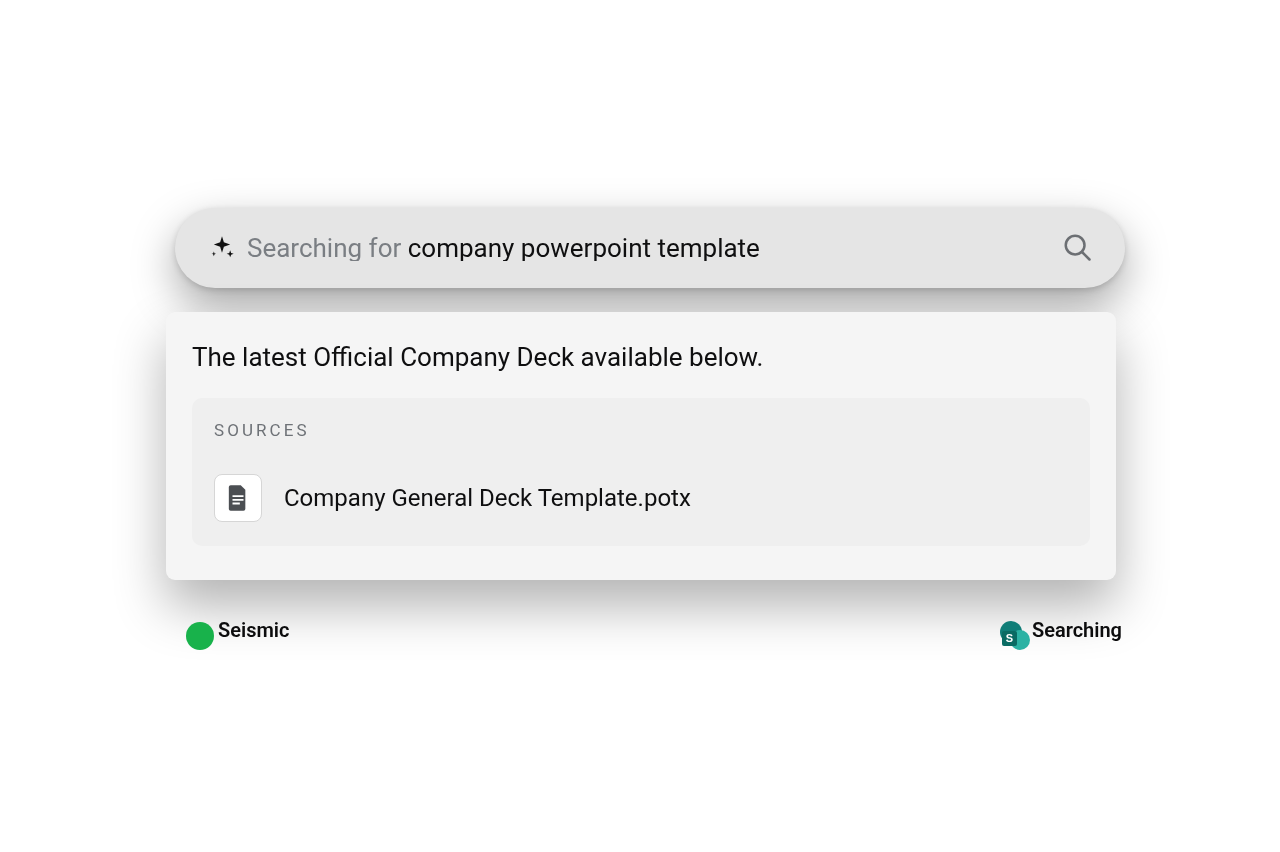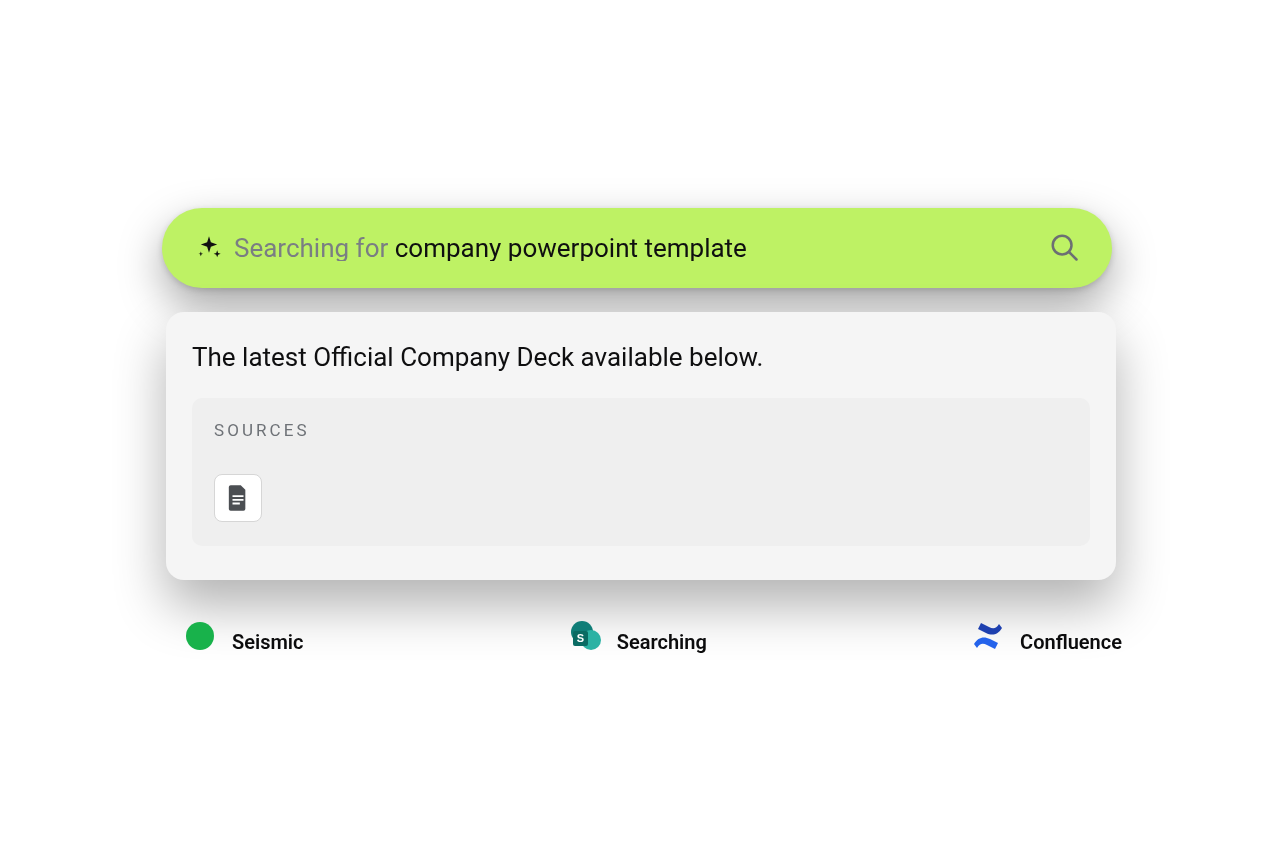--- a/index.html
+++ b/index.html
@@ -7,38 +7,38 @@
     --muted:#7a7e83;
     --card-bg:#f5f5f5;
     --box-bg:#efefef;
     --icon-border:#d6d6d6;
   }
   html,body{margin:0;padding:0;width:1280px;height:852px;background:#ffffff;font-family:-apple-system,BlinkMacSystemFont,"Segoe UI",Roboto,Helvetica,Arial,sans-serif;color:var(--ink);}
   .stage{position:relative;width:1280px;height:852px;}
 
   
   .searchbar{
-    position:absolute;left:162px;top:208px;
+    position:absolute;left:175px;top:208px;
     width:950px;height:80px;
-    background:#bef264;border-radius:40px;
+    background:#e5e5e5;border-radius:40px;
     box-shadow:0 18px 44px rgba(0,0,0,.35),0 2px 6px rgba(0,0,0,.15);
     display:flex;align-items:center;
   }
   .sparkle{flex:0 0 50px;margin-left:22px;display:flex;align-items:center;justify-content:center;}
   .sparkle svg{width:28px;height:28px;}
   .query{flex:1;font-size:26px;line-height:1;white-space:nowrap;overflow:hidden;}
   .query .prefix{color:var(--muted);}
   .query .term{color:var(--ink);}
   .search-btn{flex:0 0 60px;margin-right:18px;display:flex;align-items:center;justify-content:center;background:none;border:none;cursor:pointer;}
   .search-btn svg{width:30px;height:30px;stroke:#6c6f73;}
 
   
   .result{
     position:absolute;left:166px;top:312px;
-    width:950px;border-radius:18px;background:var(--card-bg);
+    width:950px;border-radius:9px;background:var(--card-bg);
     box-shadow:0 26px 52px rgba(0,0,0,.30);
     padding:30px 0 34px 0;
   }
   .answer{font-size:26px;color:var(--ink);padding:0 26px;}
   .sources{
     margin:26px 26px 0 26px;background:var(--box-bg);border-radius:10px;
     padding:22px 22px 24px 22px;
   }
   .sources-label{
     font-size:17px;letter-spacing:.18em;color:#6e7277;text-transform:uppercase;
@@ -47,21 +47,21 @@
   .source-row{display:flex;align-items:center;gap:22px;cursor:pointer;}
   .file-icon{
     width:46px;height:46px;border:1px solid var(--icon-border);border-radius:8px;background:#fff;
     display:flex;align-items:center;justify-content:center;
   }
   .file-icon svg{width:22px;height:26px;}
   .file-name{font-size:24px;color:var(--ink);}
 
   
   .apps{position:absolute;left:182px;top:614px;width:940px;height:44px;display:flex;justify-content:space-between;align-items:center;}
-  .app{display:flex;align-items:flex-end;gap:14px;}
+  .app{display:flex;align-items:flex-start;}
   .app .label{font-size:20px;color:#0c0c0d;font-weight:600;}
   .app .mark{width:36px;height:36px;display:flex;align-items:center;justify-content:center;}
 </style>
 </head>
 <body>
 
 <div class="stage">
 
   <div class="searchbar">
     <span class="sparkle">
@@ -87,20 +87,21 @@
     <div class="answer">The latest Official Company Deck available below.</div>
     <div class="sources">
       <div class="sources-label">SOURCES</div>
       <div class="source-row">
         <span class="file-icon">
           <svg viewBox="0 0 24 28">
               <path fill="#4b4e52" d="M4 0h11l5 5v21a2 2 0 0 1-2 2H4a2 2 0 0 1-2-2V2a2 2 0 0 1 2-2z"></path>
               <path fill="#fff" d="M6 11h12v2H6zm0 4h12v2H6zm0 4h8v2H6z"></path>
             </svg>
         </span>
+        <span class="file-name">Company General Deck Template.potx</span>
       </div>
     </div>
   </div>
 
   <div class="apps">
     <div class="app">
       <span class="mark">
         <svg viewBox="0 0 36 36">
             <circle cx="18" cy="18" r="14" fill="#18b24b"></circle>
           </svg>
@@ -111,24 +112,15 @@
       <span class="mark">
         <svg viewBox="0 0 36 36">
           <circle cx="15" cy="14" r="11" fill="#0f7d77"></circle>
           <circle cx="24" cy="22" r="10" fill="#2bb2a4"></circle>
           <rect x="6" y="13" width="15" height="15" rx="2" fill="#0a6b63"></rect>
           <text x="13.5" y="24" text-anchor="middle" font-size="11" font-weight="700" fill="#fff" font-family="Arial">S</text>
         </svg>
       </span>
       <span class="label">Searching</span>
     </div>
-    <div class="app">
-      <span class="mark">
-        <svg viewBox="0 0 36 36">
-          <path fill="#2563eb" d="M4 26c4-7 10-8 16-5l8 4-3 6-8-4c-4-2-7-2-10 3z"></path>
-          <path fill="#1e40af" d="M32 10c-4 7-10 8-16 5L8 11l3-6 8 4c4 2 7 2 10-3z"></path>
-        </svg>
-      </span>
-      <span class="label">Confluence</span>
-    </div>
   </div>
 
 </div>
 
 </body></html>

